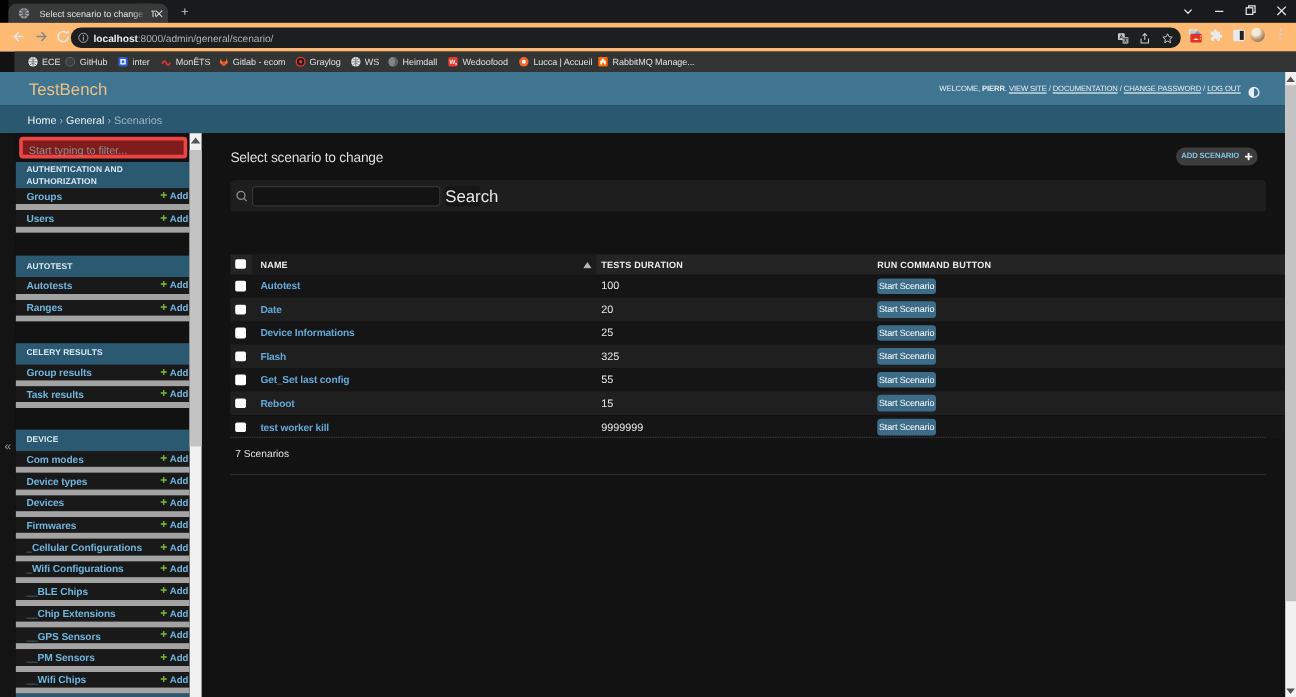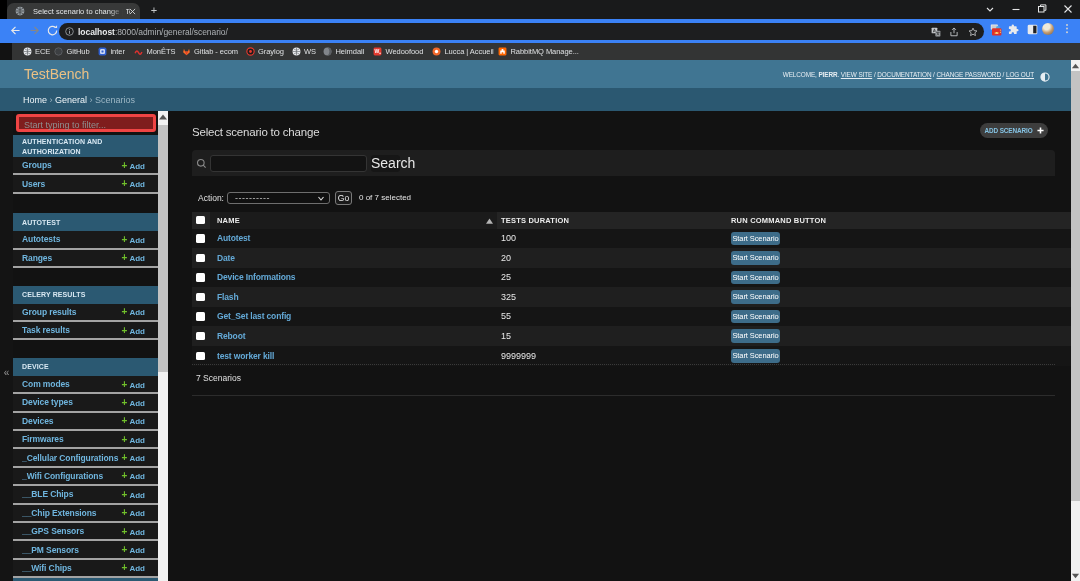--- a/index.html
+++ b/index.html
@@ -10,21 +10,21 @@
 
 #tabstrip { position:absolute; left:0; top:0; width:1080px; height:19px; background:#191a1b; }
 #tabstrip .corner { position:absolute; left:0; top:0; width:7px; height:19px; background:#000; }
 #tab { position:absolute; left:7px; top:3px; width:133px; height:16px; background:#383939; border-radius:7px 7px 0 0; }
 #tab .title { position:absolute; left:26px; top:4px; font-size:7.5px; color:#e2e4e6; white-space:nowrap; width:97px; overflow:hidden; }
 #tab .fade { position:absolute; right:14px; top:0; width:16px; height:16px; background:linear-gradient(90deg, rgba(56,57,57,0), #383939 80%); }
 
 #newtab { position:absolute; left:148px; top:5px; width:12px; height:12px; color:#c8cacc; font-size:11px; line-height:10px; text-align:center; font-weight:400; }
 .winbtn { position:absolute; top:0; height:19px; color:#e4e5e6; }
 
-#toolbar { position:absolute; left:0; top:19px; width:1080px; height:24px; background:#3b82f6;text-decoration:underline; }
+#toolbar { position:absolute; left:0; top:19px; width:1080px; height:24px; background:#fdba74;text-decoration:underline; }
 #omni { position:absolute; left:59px; top:3.5px; width:925px; height:17px; background:#1d1e1f; border-radius:8.5px; }
 #omni .url { position:absolute; left:19px; top:4px; font-size:8.5px; color:#aeb2b6; white-space:nowrap; letter-spacing:-0.05px; }
 #omni .url b { color:#e8eaec; font-weight:bold; }
 
 #bookmarks { position:absolute; left:12px; top:43px; width:1080px; height:17px; background:#333434; }
 .bm { position:absolute; top:2px; height:13px; display:flex; align-items:center; }
 .bm .txt { margin-left:3.5px; font-size:7.5px; color:#dee0e2; white-space:nowrap; letter-spacing:-0.05px; }
 
 
 #hdr { position:absolute; left:0; top:60px; width:1080px; height:28px; background:#4075922; }
@@ -38,21 +38,21 @@
 
 
 #togglestrip { position:absolute; left:0; top:111px; width:13px; height:470px; background:#141414; }
 #togglestrip .tg { position:absolute; left:1px; top:256px; width:11px; text-align:center; color:#9a9a9a; font-size:10px; }
 #nav { position:absolute; left:13px; top:111px; width:145px; height:470px; background:#121212; overflow:hidden; }
 #navfilter { margin:3px 2px 0 3px; height:18px; background:#7f1d1d; border:3px solid #ef4444; border-radius:3px; color:#8f8f8f; font-size:9px; line-height:17px; padding-left:5px; }
 .mod { margin-top:0; }
 .cap { background:#2b5972; color:#d8e8f2; font-weight:bold; font-size:7px; letter-spacing:0.1px; padding:0 0 0 9px; display:flex; align-items:center; }
 .cap1 { height:18px; }
 .cap2 { height:22px; line-height:10px; padding-top:1px; }
-.navrow { height:18.4px; background:#191919; border-bottom:2px solid #a3a3a3; display:flex; align-items:center; padding:0 13px 0 9px;justify-content:flex-end; }
+.navrow { height:18.4px; background:#191919; border-bottom:5px solid #a3a3a3; display:flex; align-items:center; padding:0 1px 0 9px;justify-content:flex-end; }
 .navrow .lnk { color:#6fb5de; font-weight:bold; font-size:8.5px; flex:1; white-space:nowrap; letter-spacing:-0.1px; }
 .navrow .add { font-size:8px; color:#6fb5de; font-weight:bold; white-space:nowrap; }
 .navrow .add .pl { color:#70bf2b; font-weight:bold; margin-right:2px; font-size:10px; }
 .modgap { height:17.5px; background:#121212; }
 
 
 .sb { position:absolute; background:#f1f1f1; }
 .sbthumb { position:absolute; background:#c3c3c3; }
 
 
@@ -378,28 +378,20 @@
       </svg>
     </div>
   <div id="searchband">
     <svg class="abs" style="left:4px;top:8px" width="11" height="11" viewBox="0 0 16 16">
         <circle cx="7" cy="7" r="4.8" fill="none" stroke="#8a8a8a" stroke-width="1.6"></circle>
         <path d="M10.5 10.5 L14 14" stroke="#8a8a8a" stroke-width="1.6"></path>
       </svg>
     <div id="sinput"></div>
     <div id="sbtn">Search</div>
   </div>
-  <div id="actions">
-    <div class="lbl">Action:</div>
-    <div id="actsel">----------<svg style="position:absolute;right:5px;top:3.5px" width="6" height="5" viewBox="0 0 6 5">
-          <path d="M0.5 1 L3 4 L5.5 1" stroke="#e0e0e0" stroke-width="1.1" fill="none"></path>
-        </svg></div>
-    <div id="gobtn">Go</div>
-    <div id="selcount">0 of 7 selected</div>
-  </div>
   <div id="table">
     <div class="trow thead">
       <div class="c2bg"></div>
       <div class="cb" style="top:4px"></div>
       <div class="hcell" style="left:25px">NAME</div>
       <svg class="abs" style="left:294px;top:6px" width="7" height="6" viewBox="0 0 8 6">
           <path d="M4 0 L8 6 H0 z" fill="#b5b5b5"></path>
         </svg>
       <div class="hcell" style="left:309px">TESTS DURATION</div>
       <div class="hcell" style="left:539px">RUN COMMAND BUTTON</div>

